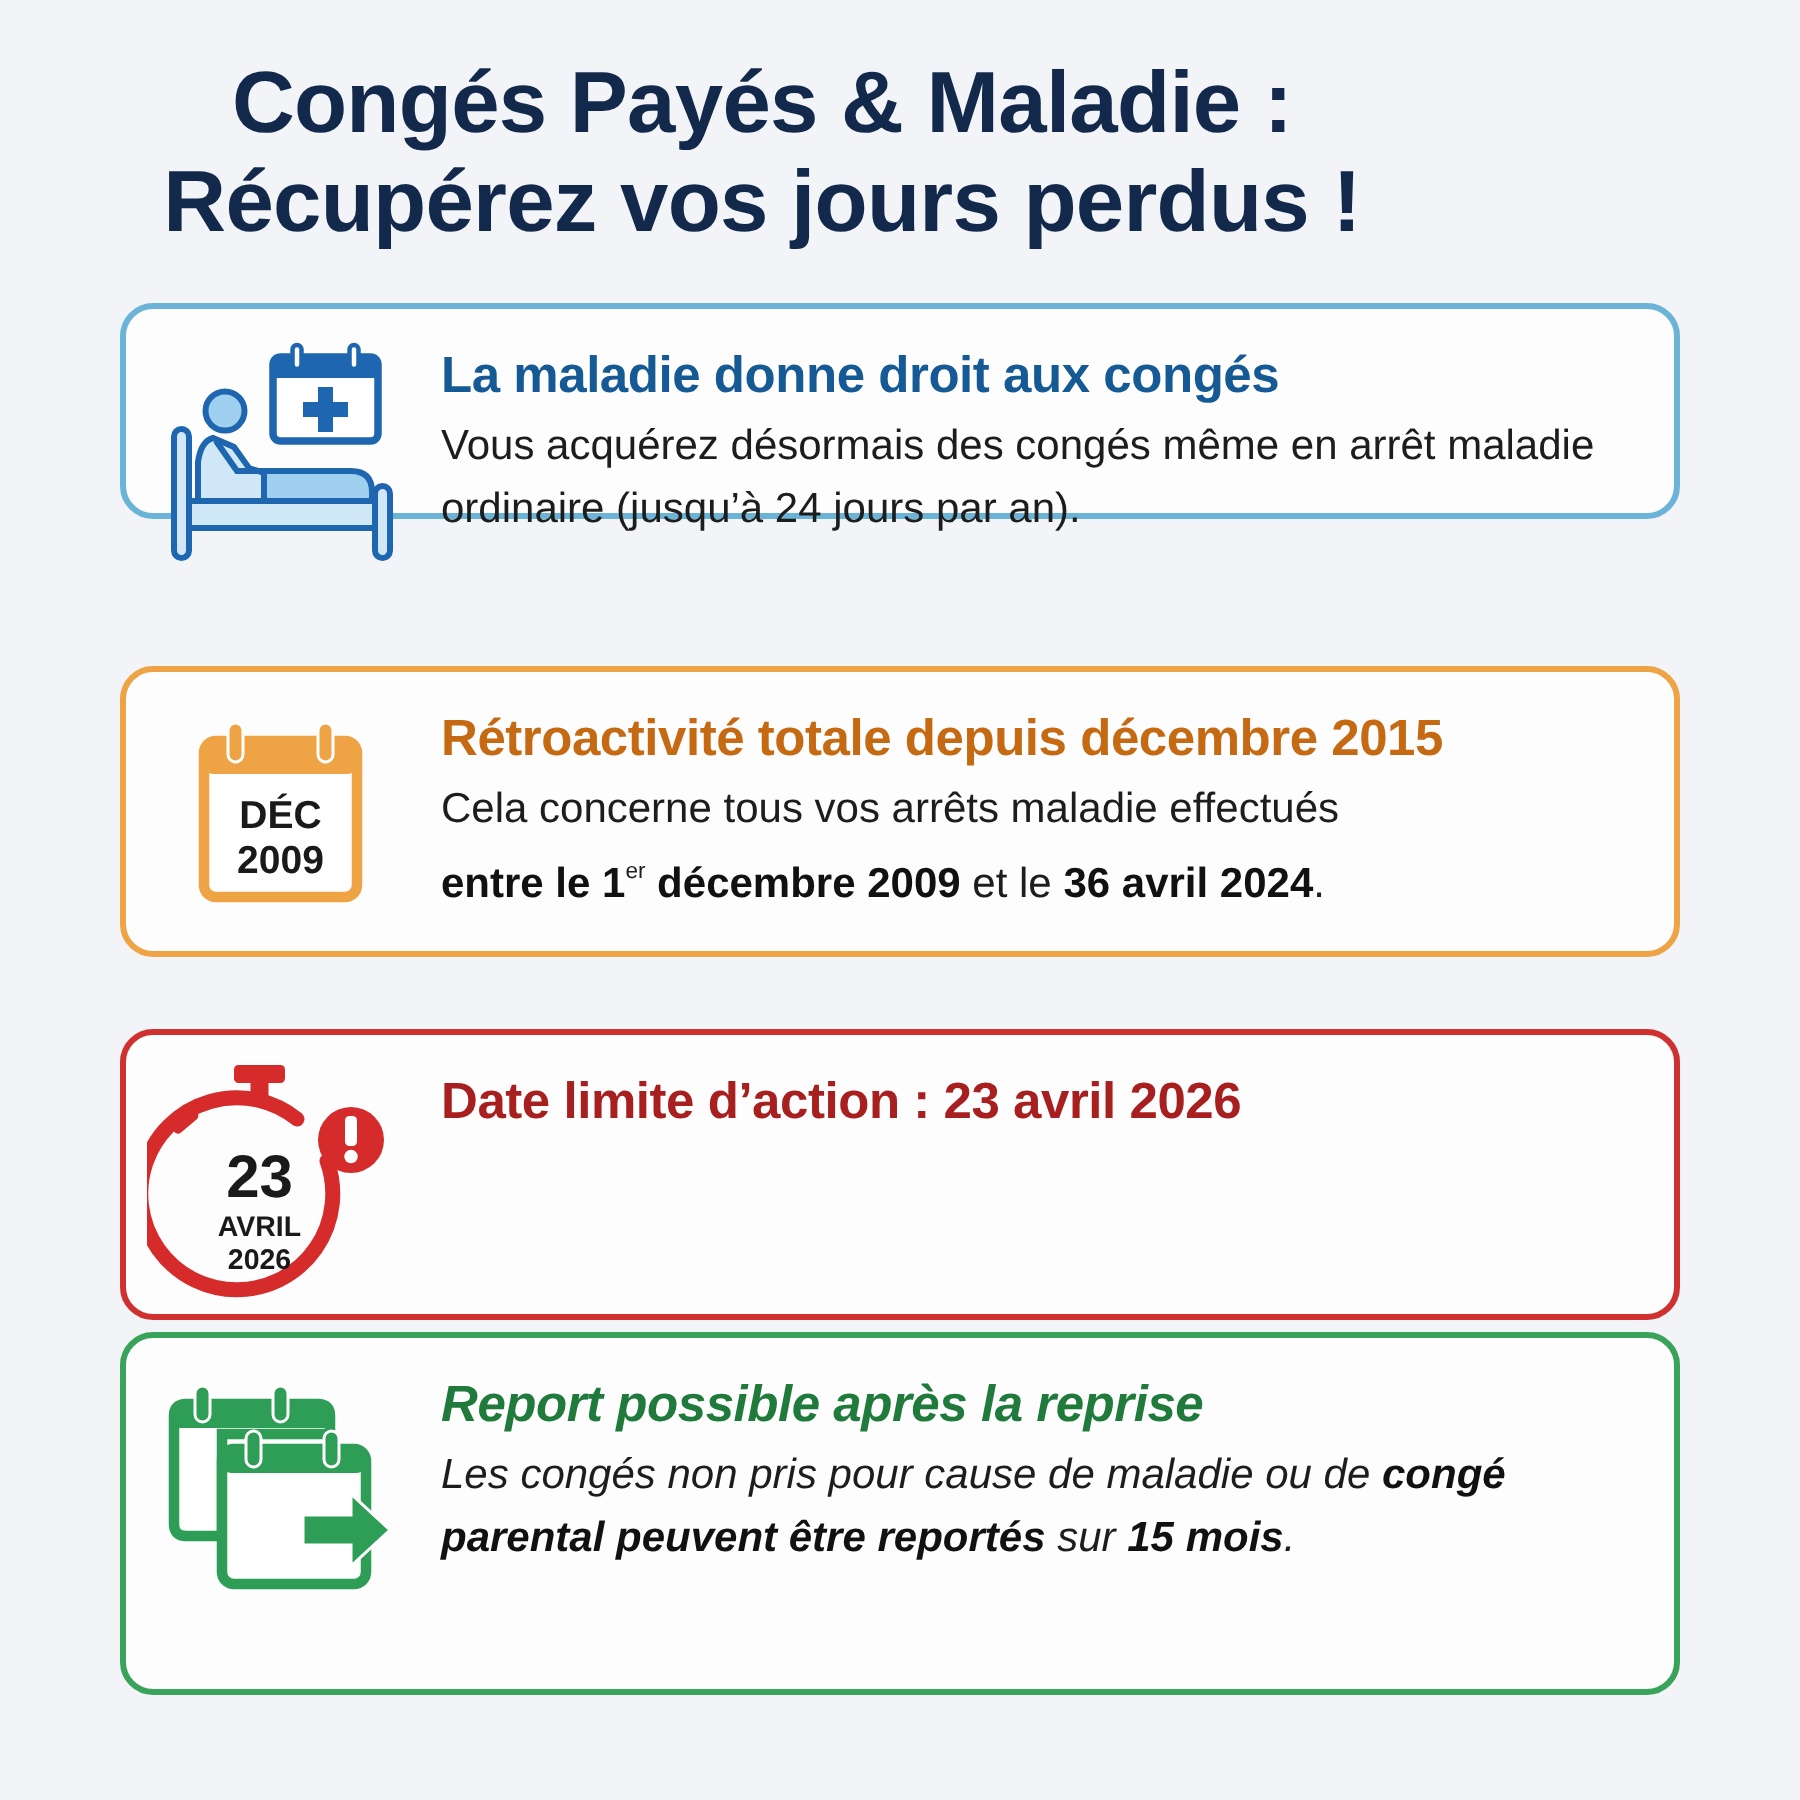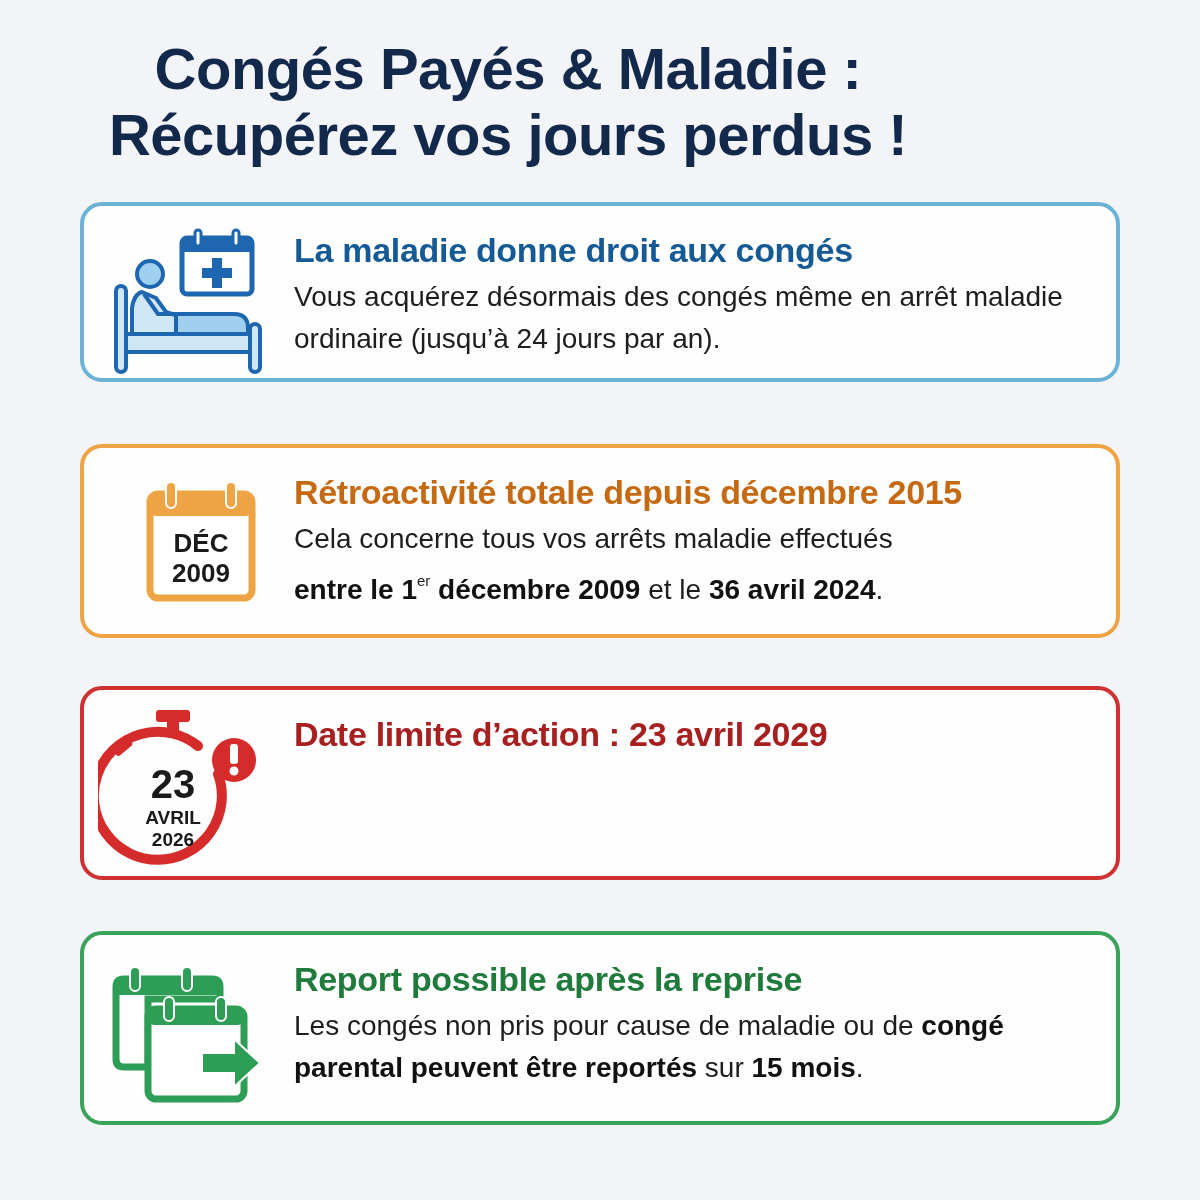--- a/index.html
+++ b/index.html
@@ -12,27 +12,27 @@
   .card {
     position: absolute; left: 80px; width: 1040px; background: #fdfdfd;
     border: 4px solid; border-radius: 22px;
   }
   .card .icon { position: absolute; left: 24px; }
   .card .txt { position: absolute; left: 210px; right: 14px; }
   .card h2 { font-size: 34px; line-height: 40px; font-weight: bold; letter-spacing: -0.3px; }
   .card p { font-size: 28px; line-height: 42px; margin-top: 6px; color: #1d1d1d; }
   .card p b { font-weight: bold; color: #111; }
   sup { font-size: 15px; vertical-align: 13px; }
-  .c1 { top: 202px; height: 180px; border-color: #6bb4d8; }
+  .c1 { top: 202px; height: 144px; border-color: #6bb4d8; }
   .c1 h2 { color: #165a95; }
   .c2 { top: 444px; height: 194px; border-color: #eea444; }
   .c2 h2 { color: #c56a12; }
   .c3 { top: 686px; height: 194px; border-color: #cf3030; }
   .c3 h2 { color: #a81f1f; }
-  .c4 { top: 931px; height: 194px; border-color: #3aa35a; }
+  .c4 { top: 888px; height: 242px; border-color: #3aa35a; font-style: italic; }
   .c4 h2 { color: #1f7a3c; }
   .txt { top: 24px; }
 </style>
 </head>
 <body>
 
 <div class="title">
   <div>Congés Payés &amp; Maladie :</div>
   <div>Récupérez vos jours perdus !</div>
 </div>
@@ -55,21 +55,21 @@
       <rect x="18" y="106" width="124" height="18" fill="#cfe7f6" stroke="#1e67b0" stroke-width="4"></rect>
     </svg>
   </div>
   <div class="txt">
     <h2>La maladie donne droit aux congés</h2>
     <p>Vous acquérez désormais des congés même en arrêt maladie ordinaire (jusqu’à 24 jours par an).</p>
   </div>
 </div>
 
 <div class="card c2">
-  <div class="icon" style="top:32px; left:62px;">
+  <div class="icon" style="top:32px; left:48px;">
     <svg width="110" height="122" viewBox="0 0 110 122">
       <rect x="4" y="14" width="102" height="104" rx="8" fill="#fff" stroke="#eea444" stroke-width="7"></rect>
       <rect x="4" y="14" width="102" height="22" rx="6" fill="#eea444"></rect>
       <rect x="20" y="2" width="10" height="26" rx="5" fill="#eea444" stroke="#fff" stroke-width="2"></rect>
       <rect x="80" y="2" width="10" height="26" rx="5" fill="#eea444" stroke="#fff" stroke-width="2"></rect>
       <text x="55" y="72" text-anchor="middle" font-family="Liberation Sans, sans-serif" font-weight="bold" font-size="26" fill="#1a1a1a">DÉC</text>
       <text x="55" y="102" text-anchor="middle" font-family="Liberation Sans, sans-serif" font-weight="bold" font-size="26" fill="#1a1a1a">2009</text>
     </svg>
   </div>
   <div class="txt">
@@ -90,21 +90,21 @@
       <path d="M120 68 A64 64 0 1 1 100 40" fill="none" stroke="#d62b2b" stroke-width="10" stroke-linecap="round"></path>
       <circle cx="136" cy="54" r="22" fill="#d62b2b"></circle>
       <rect x="132" y="38" width="8" height="20" rx="3" fill="#fff"></rect>
       <circle cx="136" cy="65" r="4.5" fill="#fff"></circle>
       <text x="75" y="92" text-anchor="middle" font-family="Liberation Sans, sans-serif" font-weight="bold" font-size="40" fill="#1a1a1a">23</text>
       <text x="75" y="118" text-anchor="middle" font-family="Liberation Sans, sans-serif" font-weight="bold" font-size="19" fill="#1a1a1a">AVRIL</text>
       <text x="75" y="140" text-anchor="middle" font-family="Liberation Sans, sans-serif" font-weight="bold" font-size="19" fill="#1a1a1a">2026</text>
     </svg>
   </div>
   <div class="txt">
-    <h2>Date limite d’action : 23 avril 2029</h2>
+    <h2>Date limite d’action : 23 avril 2026</h2>
   </div>
 </div>
 
 <div class="card c4">
   <div class="icon" style="top:24px; left:24px;">
     <svg width="160" height="146" viewBox="0 0 160 146">
       <path d="M8 28 Q8 20 16 20 L104 20 Q112 20 112 28 L112 40 L40 40 L40 108 L16 108 Q8 108 8 100 Z" fill="#fff" stroke="#2e9e57" stroke-width="7"></path>
       <rect x="8" y="20" width="104" height="16" fill="#2e9e57"></rect>
       <rect x="22" y="8" width="10" height="24" rx="5" fill="#2e9e57" stroke="#fff" stroke-width="2"></rect>
       <rect x="74" y="8" width="10" height="24" rx="5" fill="#2e9e57" stroke="#fff" stroke-width="2"></rect>

